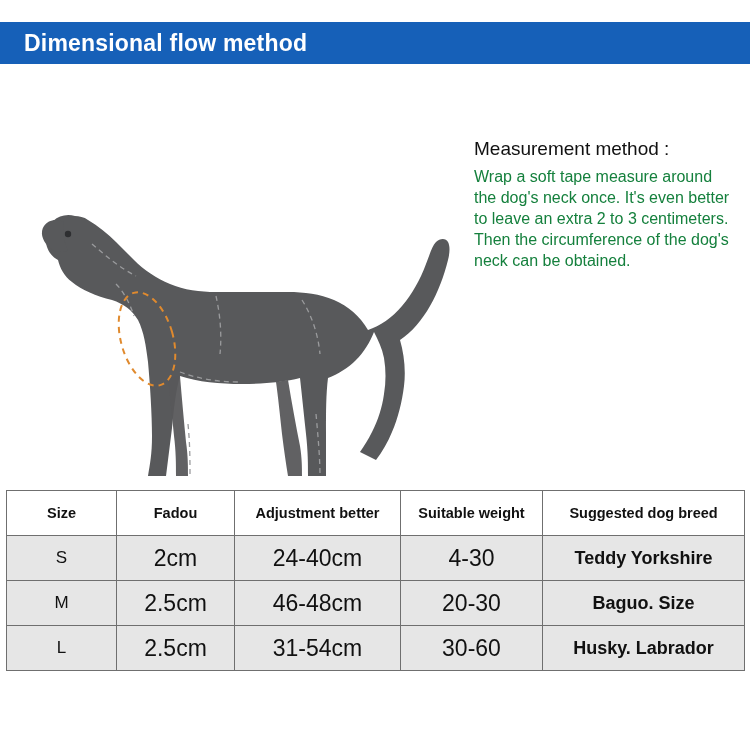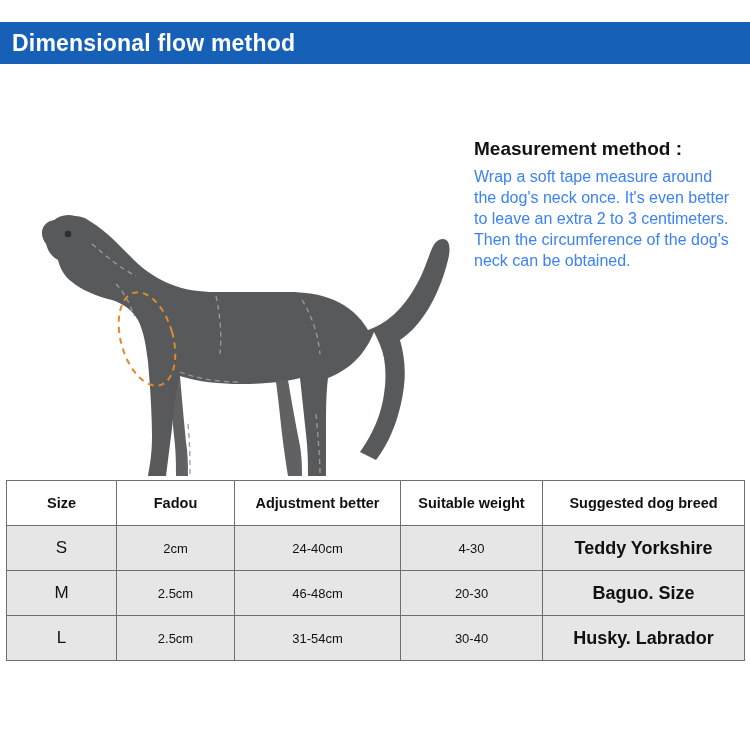--- a/index.html
+++ b/index.html
@@ -24,21 +24,21 @@
     width: 750px;
     height: 42px;
     background: #1660b8;
     display: flex;
     align-items: center;
   }
   .header-title {
     color: #ffffff;
     font-size: 23px;
     font-weight: bold;
-    padding-left: 12px;
+    padding-left: 24px;
     letter-spacing: 0.2px;
   }
 
   
   .illustration {
     position: absolute;
     left: 0;
     top: 64px;
     width: 750px;
     height: 425px;
@@ -64,35 +64,35 @@
 
   
   .measure-block {
     position: absolute;
     left: 474px;
     top: 74px;
     width: 262px;
   }
   .measure-title {
     font-size: 19px;
-    font-weight: bold;
+    font-weight: normal;
     color: #111111;
     margin-bottom: 6px;
   }
   .measure-body {
     font-size: 16px;
     line-height: 1.32;
-    color: #3b82f6;
+    color: #15803d;
   }
 
   
   .table-wrap {
     position: absolute;
     left: 6px;
-    top: 480px;
+    top: 490px;
     width: 738px;
     border-radius: 25px;
   }
   table.size-table {
     border-collapse: collapse;
     width: 738px;
     table-layout: fixed;
   }
   table.size-table td,
   table.size-table th {
@@ -103,21 +103,21 @@
     height: 44px;
     padding: 0 2px;
   }
   table.size-table thead th {
     font-weight: bold;
     background: #ffffff;
     font-size: 14.5px;
   }
   table.size-table tbody td {
     background: #e6e6e6;
-    font-size: 13px;
+    font-size: 23px;
   }
   table.size-table tbody td.breed-cell {
     font-size: 18px;
     font-weight: bold;
   }
   table.size-table tbody td.size-cell {
     font-size: 17px;
   }
   
   col.c0 { width: 110px; }
@@ -243,18 +243,18 @@
         <td class="size-cell">M</td>
         <td>2.5cm</td>
         <td>46-48cm</td>
         <td>20-30</td>
         <td class="breed-cell">Baguo. Size</td>
       </tr>
       <tr>
         <td class="size-cell">L</td>
         <td>2.5cm</td>
         <td>31-54cm</td>
-        <td>30-40</td>
+        <td>30-60</td>
         <td class="breed-cell">Husky. Labrador</td>
       </tr>
     </tbody>
   </table>
 </div>
 
 </body></html>

